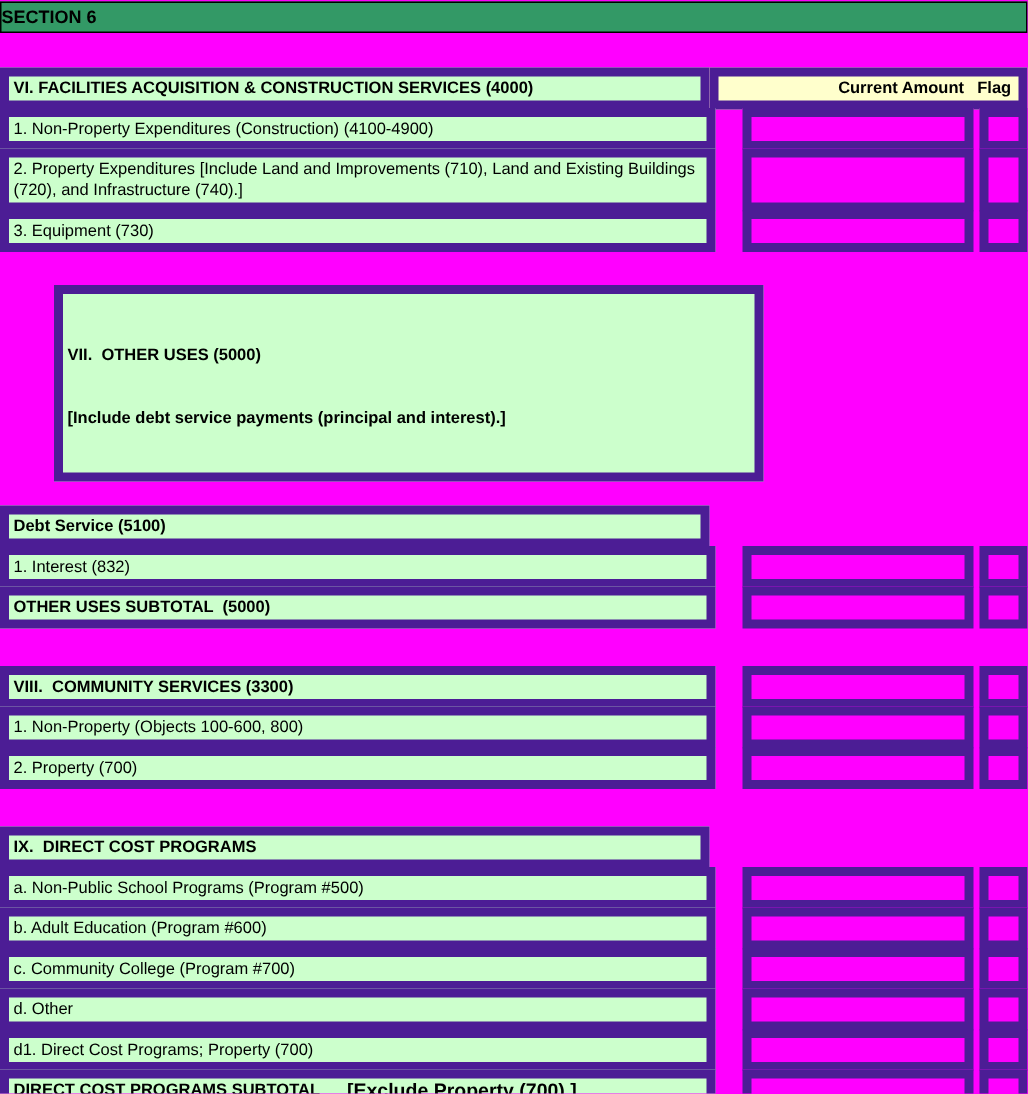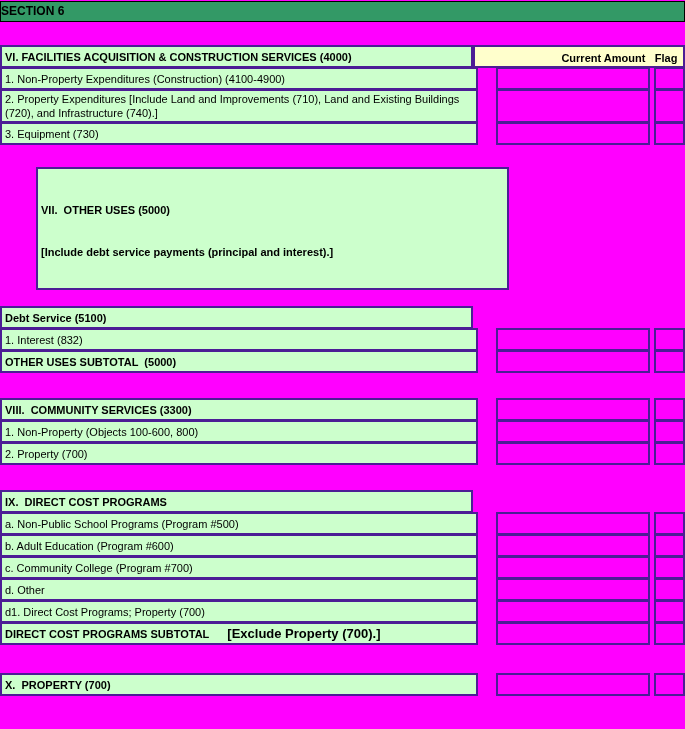--- a/index.html
+++ b/index.html
@@ -19,21 +19,21 @@
     border: 1px solid #000; box-sizing: border-box;
   }
   .titlebar-text {
     width: 460px; text-align: left; font-weight: bold;
     font-size: 12px; line-height: 18px;
   }
   .spacer { width: 100%; }
   .row { display: flex; align-items: stretch; min-height: 23px; }
   .block .row + .row { margin-top: -1px; }
   .cell {
-    border: 2px solid #4c1d95; box-sizing: border-box;
+    border: 6px solid #4c1d95; box-sizing: border-box;
     display: flex; align-items: center;
     font-size: 11px; line-height: 14px;
     padding: 1px 3px; overflow: hidden; white-space: pre-wrap;
   }
   .label { width: 534px; background: #CCFFCC; }
   .wide  { width: 473px; }
   .gapA { width: 18px; flex: none; }
   .gapB { width: 4px;  flex: none; }
   .amount { width: 170px; background: #FF00FF; }
   .flag   { width: 34px;  background: #FF00FF; }

